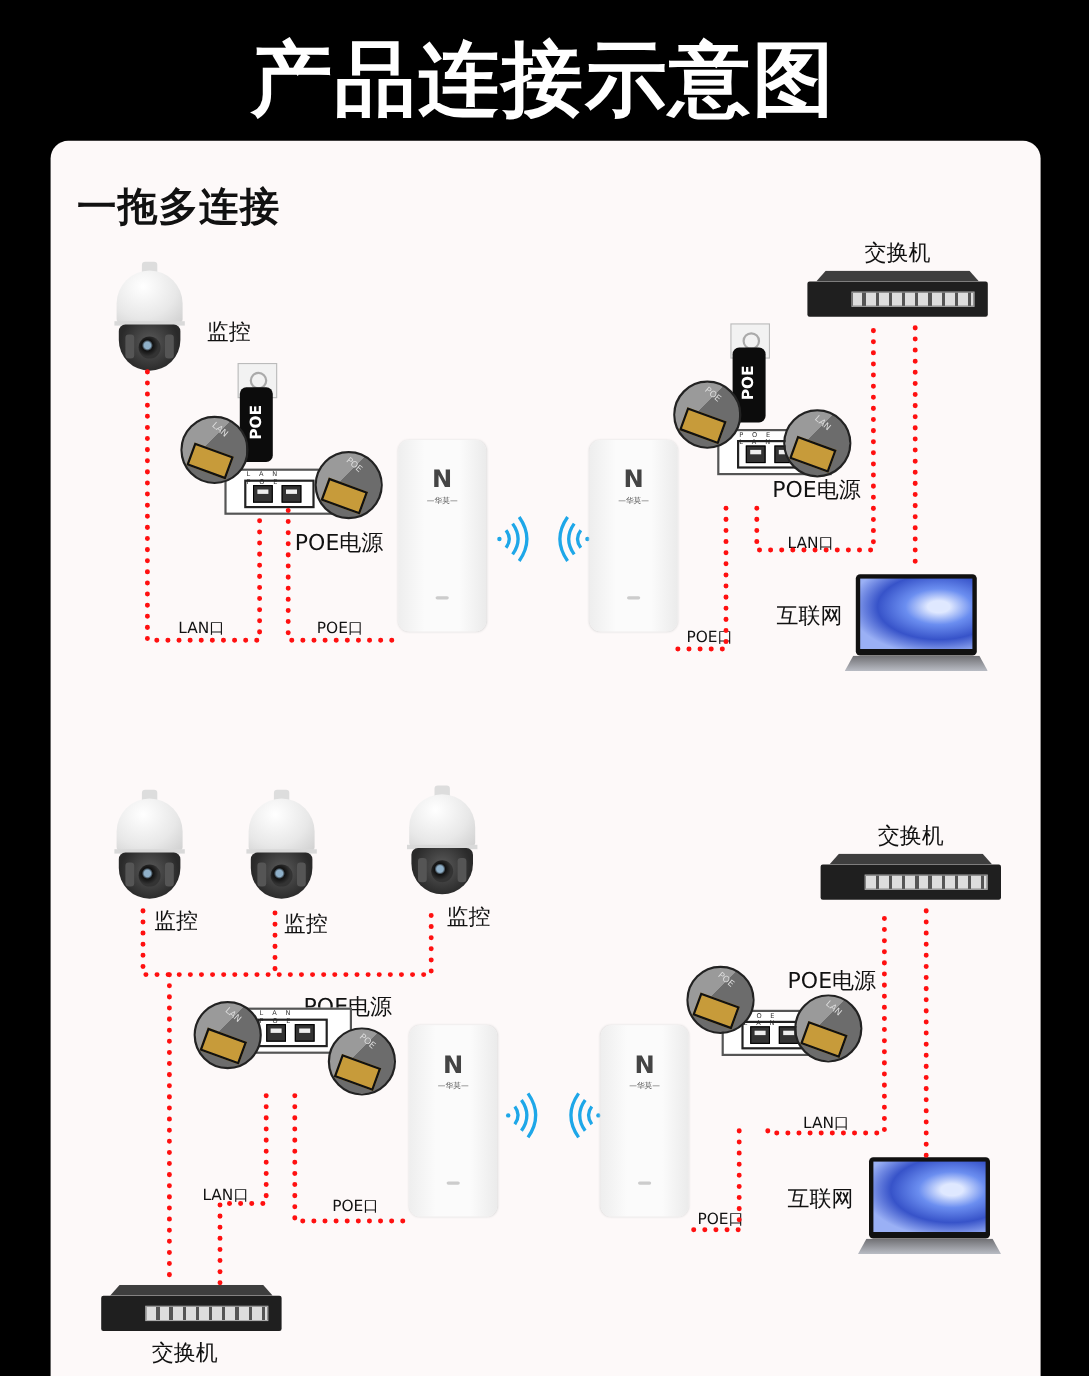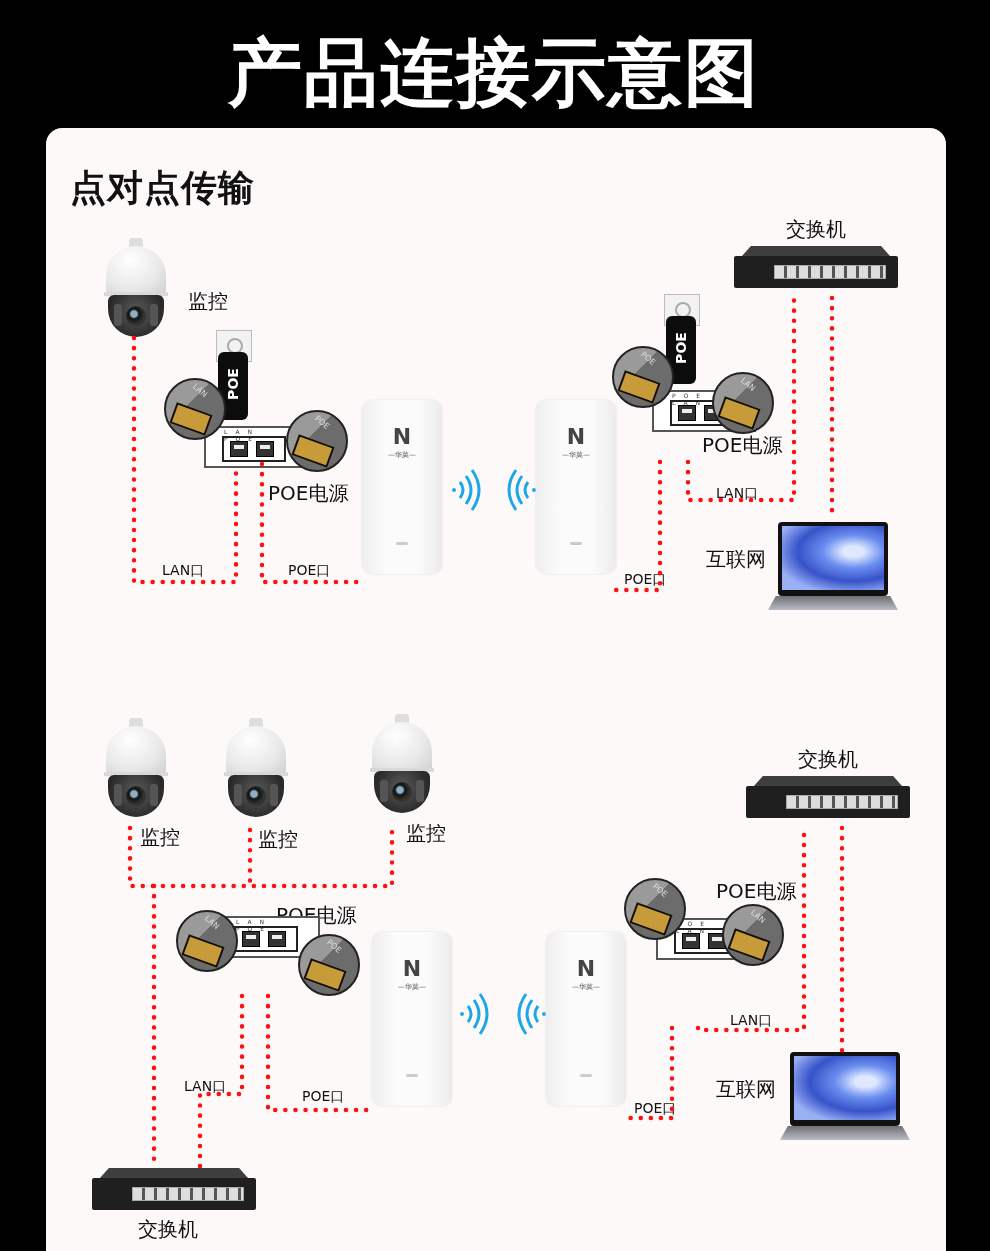--- a/index.html
+++ b/index.html
@@ -74,21 +74,21 @@
   
   .wifi { position: absolute; width: 40px; height: 44px; }
 </style>
 </head>
 <body>
 
 <div class="main-title">产品连接示意图</div>
 
 <div class="card">
 
-  <div class="section-title" style="left:24px; top:36px;">点对点传输</div>
+  <div class="section-title" style="left:24px; top:36px;">一拖多连接</div>
 
   <div class="camera" style="left:56px; top:110px;">
     <div class="mount"></div>
       <div class="dome-top"></div>
       <div class="ring"></div>
       <div class="head"></div>
     <div class="ir" style="left:12px"></div>
       <div class="ir" style="left:48px"></div>
       <div class="lens"></div>
   </div>

